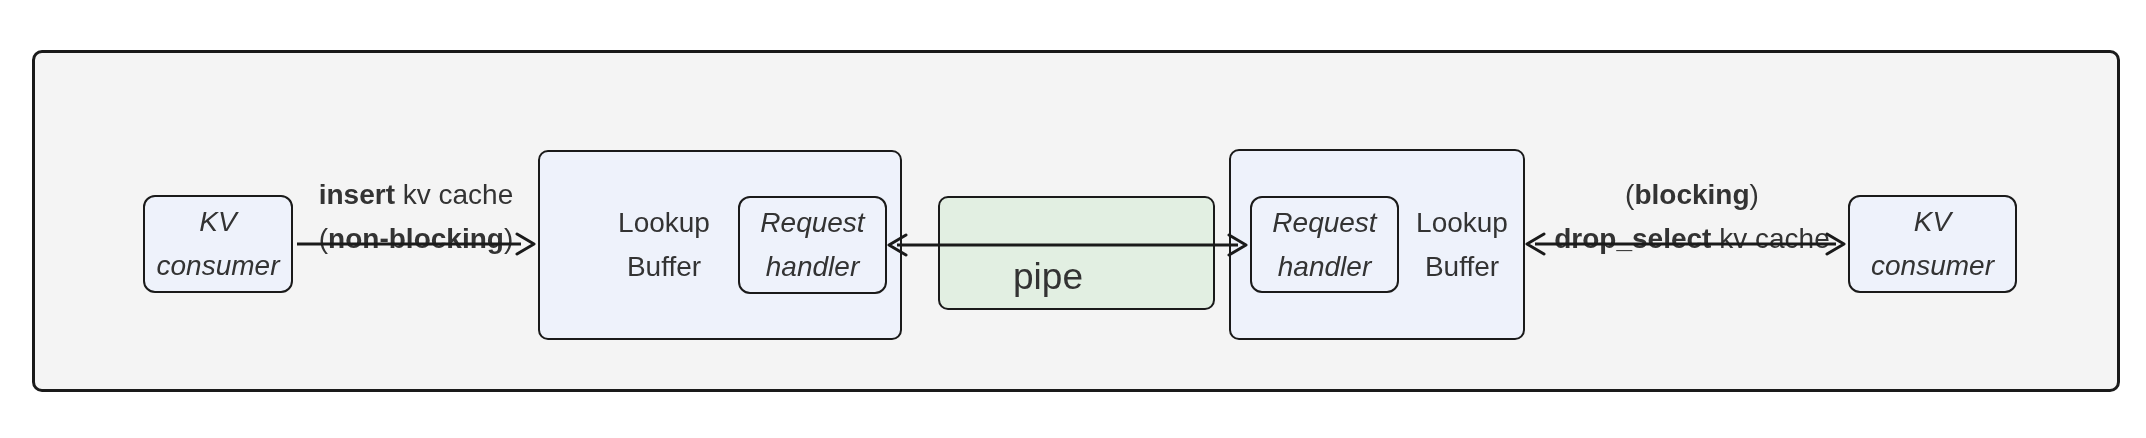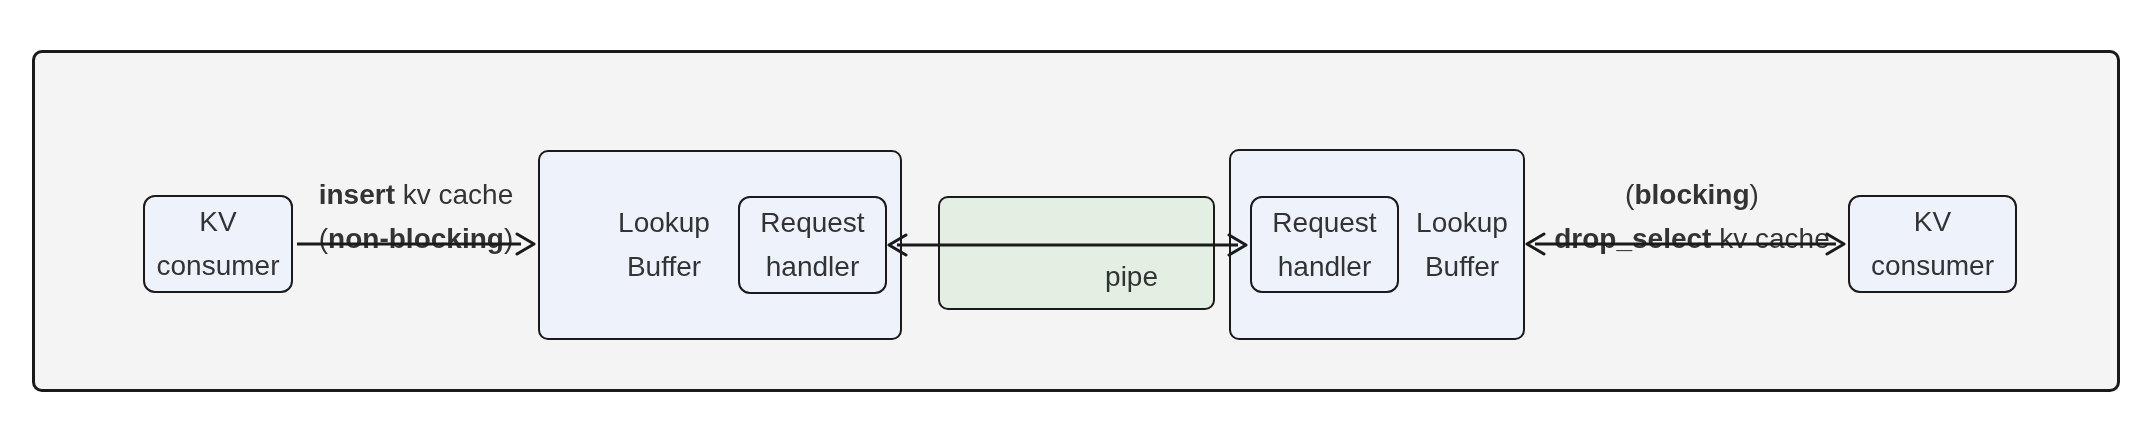--- a/index.html
+++ b/index.html
@@ -41,20 +41,21 @@
     border: 2.5px solid var(--border, #1a1a1a);
     border-radius: 12px;
     display: flex;
     flex-direction: column;
     align-items: center;
     justify-content: center;
     font-size: 28px;
     line-height: 44px;
     text-align: center;
     color: var(--text, #333333);
+    font-style: italic;
   }
   .node.big { border-radius: 10px; justify-content: flex-start; }
   .kv-producer        { left: 143px;  top: 195px; width: 150px; height: 98px; }
   .lookup-buffer-left { left: 538px;  top: 150px; width: 364px; height: 190px; }
   .req-handler-left   { left: 738px;  top: 196px; width: 149px; height: 98px; z-index: 3; }
   .req-handler-right  { left: 1250px; top: 196px; width: 149px; height: 97px; z-index: 3; }
   .lookup-buffer-right{ left: 1229px; top: 149px; width: 296px; height: 191px; }
   .kv-consumer        { left: 1848px; top: 195px; width: 169px; height: 98px; }
   .buffer-label {
     position: absolute;
@@ -74,22 +75,22 @@
     box-sizing: border-box;
     background: var(--pipe-fill, #e2efe2);
     border: 2.5px solid var(--border, #1a1a1a);
     border-radius: 10px;
     z-index: 2;
   }
   .pipe-label {
     position: absolute;
     left: 938px; top: 255px;
     width: 220px;
-    text-align: right;
-    font-size: 28px;
+    text-align: center;
+    font-size: 37px;
     line-height: 44px;
     color: var(--text, #333333);
     z-index: 4;
   }
   .edge-label {
     position: absolute;
     width: 420px;
     top: 149px;
     text-align: center;
     font-size: 28px;

